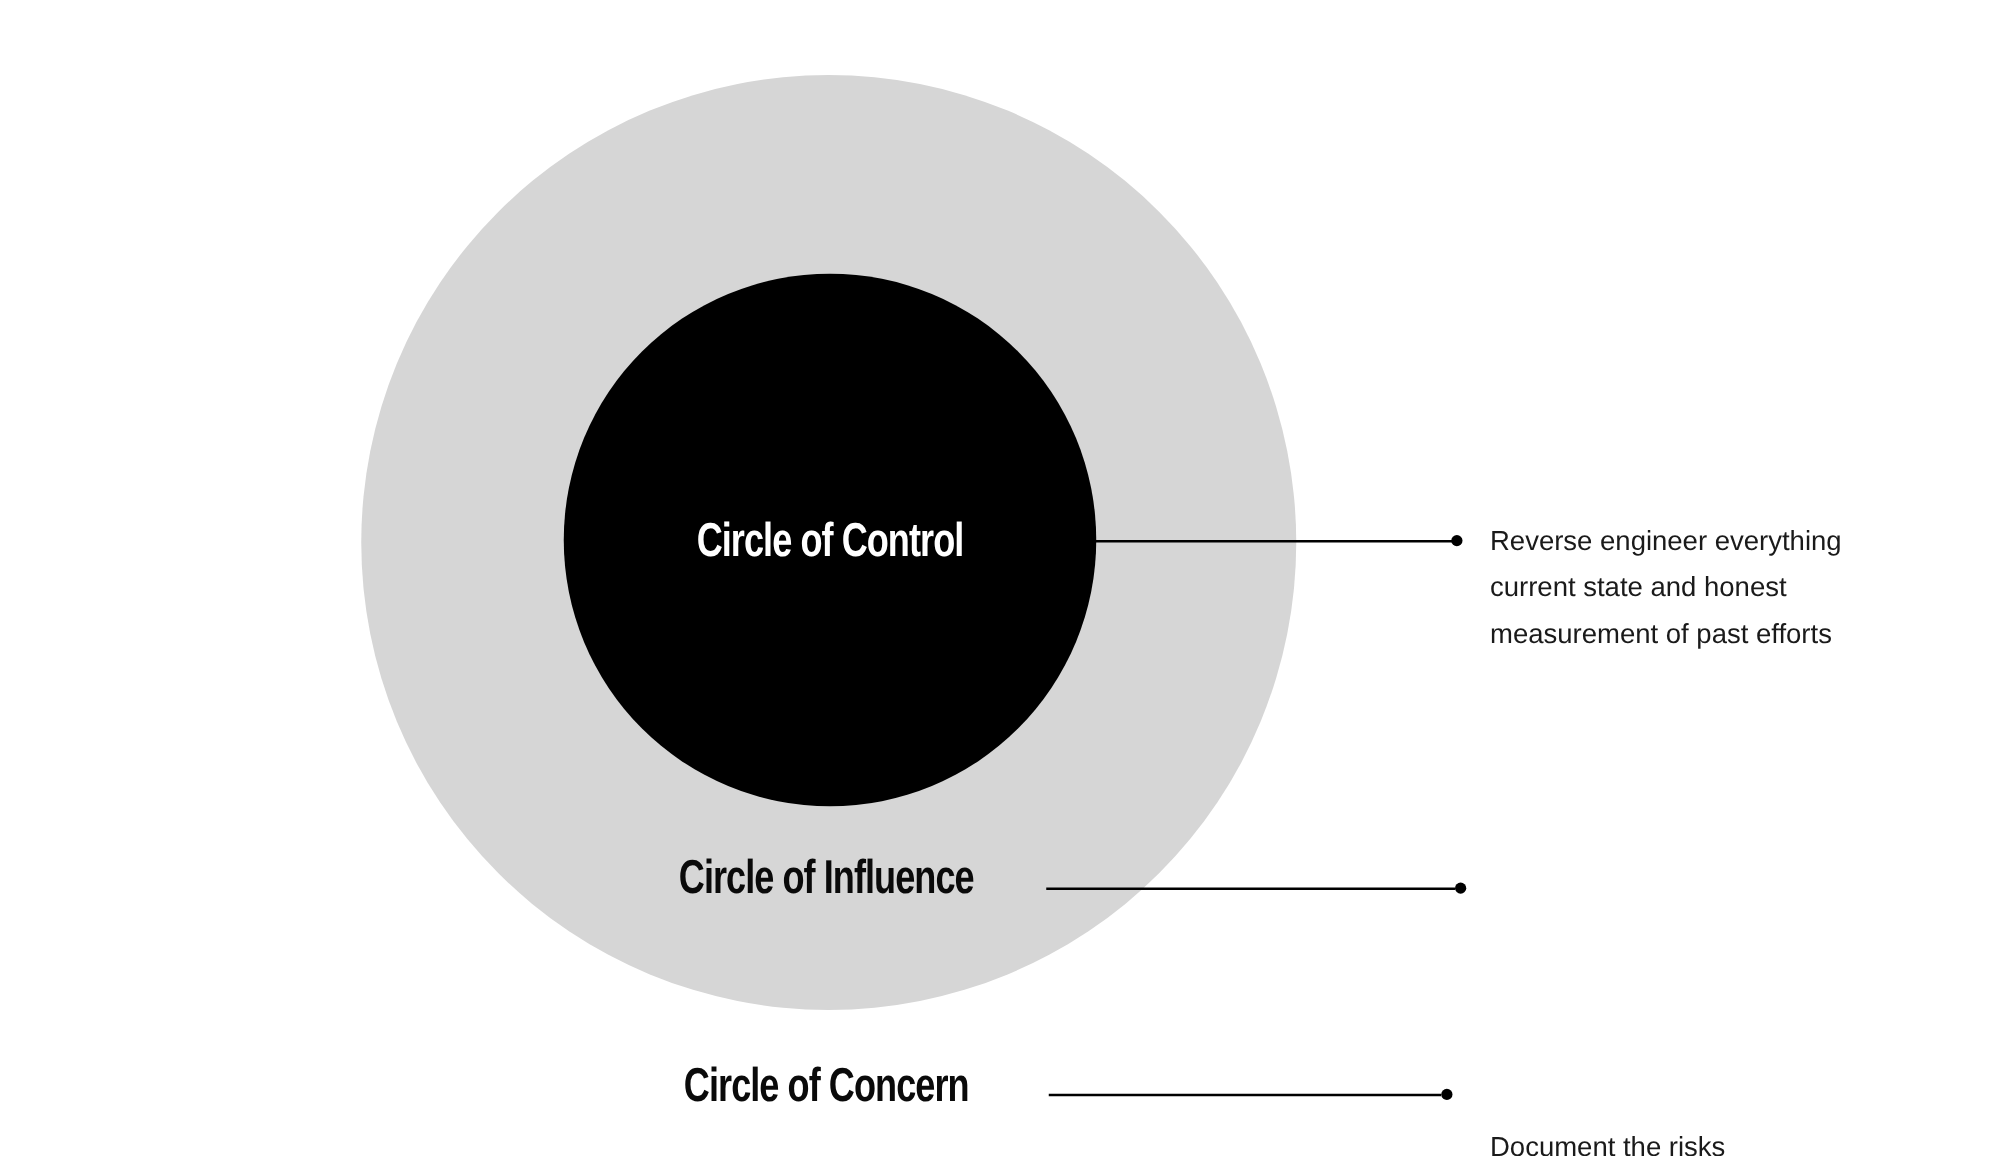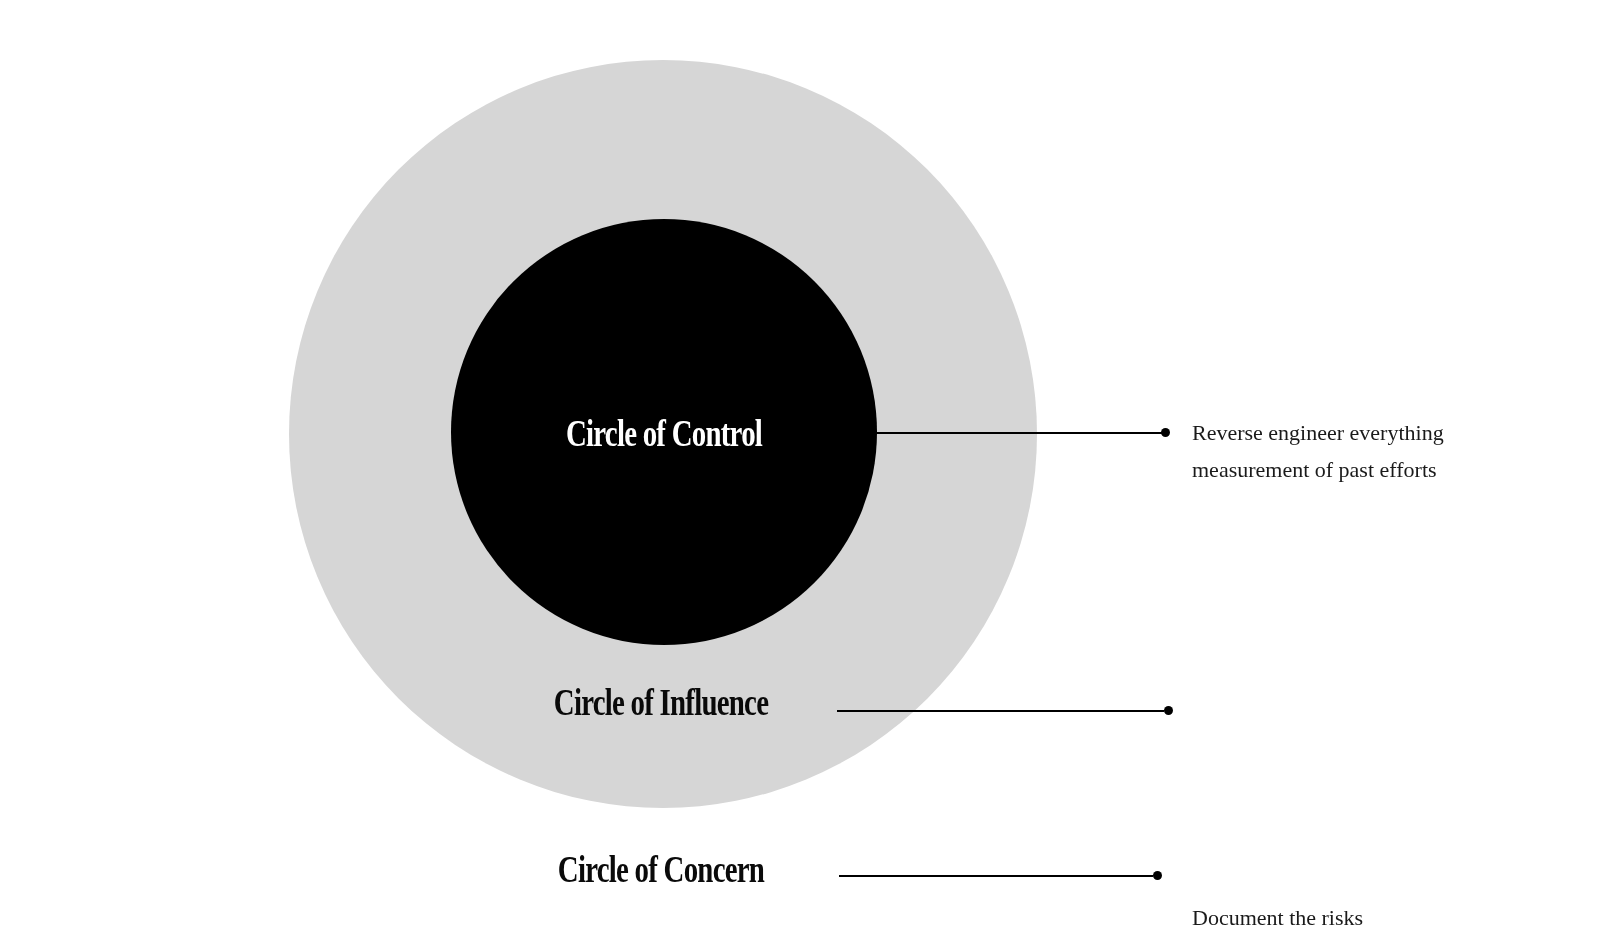--- a/index.html
+++ b/index.html
@@ -3,21 +3,21 @@
 <meta charset="utf-8">
 <style>
   * { margin: 0; padding: 0; box-sizing: border-box; }
   html, body { background: #ffffff; }
   .canvas {
     position: relative;
     width: 1556px;
     height: 925px;
     overflow: hidden;
     background: #ffffff;
-    font-family: Liberation Serif, serif;
+    font-family: Liberation Sans, sans-serif;
   }
   .circle { position: absolute; border-radius: 50%; }
   .circle-influence { left: 289px; top: 60px; width: 748px; height: 748px; background: #d6d6d6; }
   .circle-control  { left: 451px; top: 219px; width: 426px; height: 426px; background: #000000; }
 
   .heading {
     position: absolute;
     font-weight: bold;
     font-size: 38px;
     letter-spacing: -1px;
@@ -72,20 +72,21 @@
   <div class="leader-dot dot-control" style="background-color: rgb(0, 0, 0);"></div>
 
   <div class="leader-line line-influence" style="background-color: rgb(0, 0, 0);"></div>
   <div class="leader-dot dot-influence" style="background-color: rgb(0, 0, 0);"></div>
 
   <div class="leader-line line-concern" style="background-color: rgb(0, 0, 0);"></div>
   <div class="leader-dot dot-concern" style="background-color: rgb(0, 0, 0);"></div>
 
   <div class="annotation annotation-control" style="color: rgb(26, 26, 26);">
     <div>Reverse engineer everything</div>
+    <div>current state and honest</div>
     <div>measurement of past efforts</div>
   </div>
 
 
   <div class="annotation annotation-concern" style="color: rgb(26, 26, 26); margin-top: 45px;">
     <div>Document the risks</div>
   </div>
 
 </div>
 

